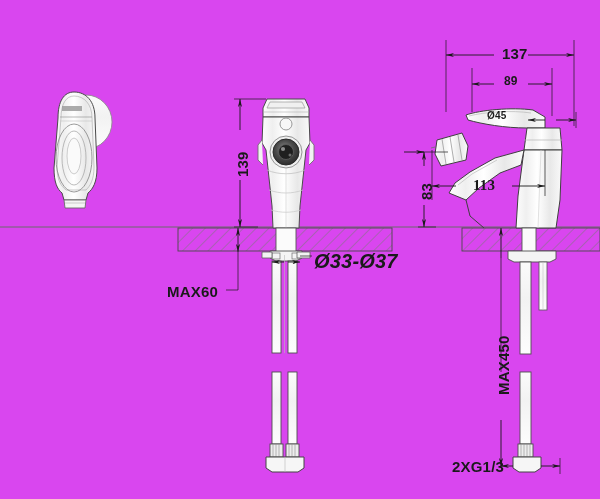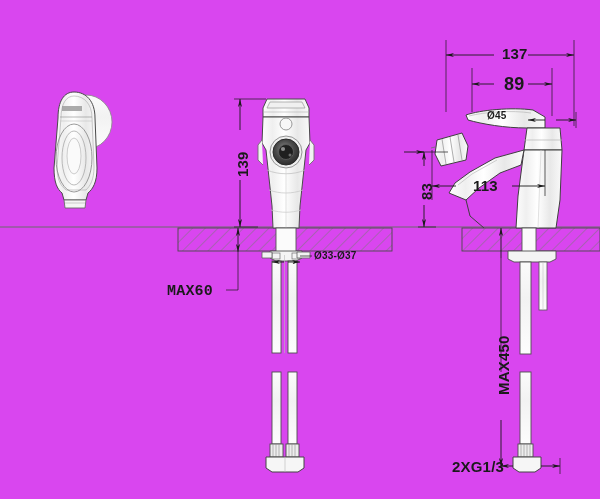--- a/index.html
+++ b/index.html
@@ -266,31 +266,31 @@
     <g stroke="#1a1a1a" stroke-width="0.9">
       <line x1="501" y1="466" x2="513" y2="466" marker-start="url(#arrR)"></line>
       <line x1="541" y1="466" x2="560" y2="466" marker-end="url(#arrL)"></line>
       <line x1="560" y1="458" x2="560" y2="474" stroke-width="0.7"></line>
     </g>
 
   </svg>
 
   <span class="dimtext" style="left:502px;top:45px;font-size:15px;">137</span>
 
-  <span class="dimtext" style="left:504px;top:74px;font-size:18px;">89</span>
+  <span class="dimtext" style="left:504px;top:74px;font-size:12px;">89</span>
 
   <span class="dimtext" style="left:487px;top:110px;font-size:10px;">Ø45</span>
 
-  <span class="dimtext" style="left:473px;top:177px;font-size:15px;">113</span>
+  <span class="dimtext" style="left:473px;top:177px;font-size:15px;font-family:Liberation Serif, serif;">113</span>
 
   <span class="dimtext rot90" style="left:418px;top:200px;font-size:15px;">83</span>
 
   <span class="dimtext rot90" style="left:234px;top:177px;font-size:15px;">139</span>
 
-  <span class="dimtext" style="left:167px;top:283px;font-size:15px;font-family:Liberation Mono, monospace;">MAX60</span>
-
-  <span class="dimtext" style="left:314px;top:250px;font-size:10px;">Ø33-Ø37</span>
+  <span class="dimtext" style="left:167px;top:283px;font-size:15px;">MAX60</span>
+
+  <span class="dimtext" style="left:314px;top:250px;font-size:20px;font-style:italic;">Ø33-Ø37</span>
 
   <span class="dimtext rot90" style="left:495px;top:395px;font-size:15px;">MAX450</span>
 
   <span class="dimtext" style="left:452px;top:458px;font-size:15px;">2XG1/3</span>
 
 </div>
 
 </body></html>

